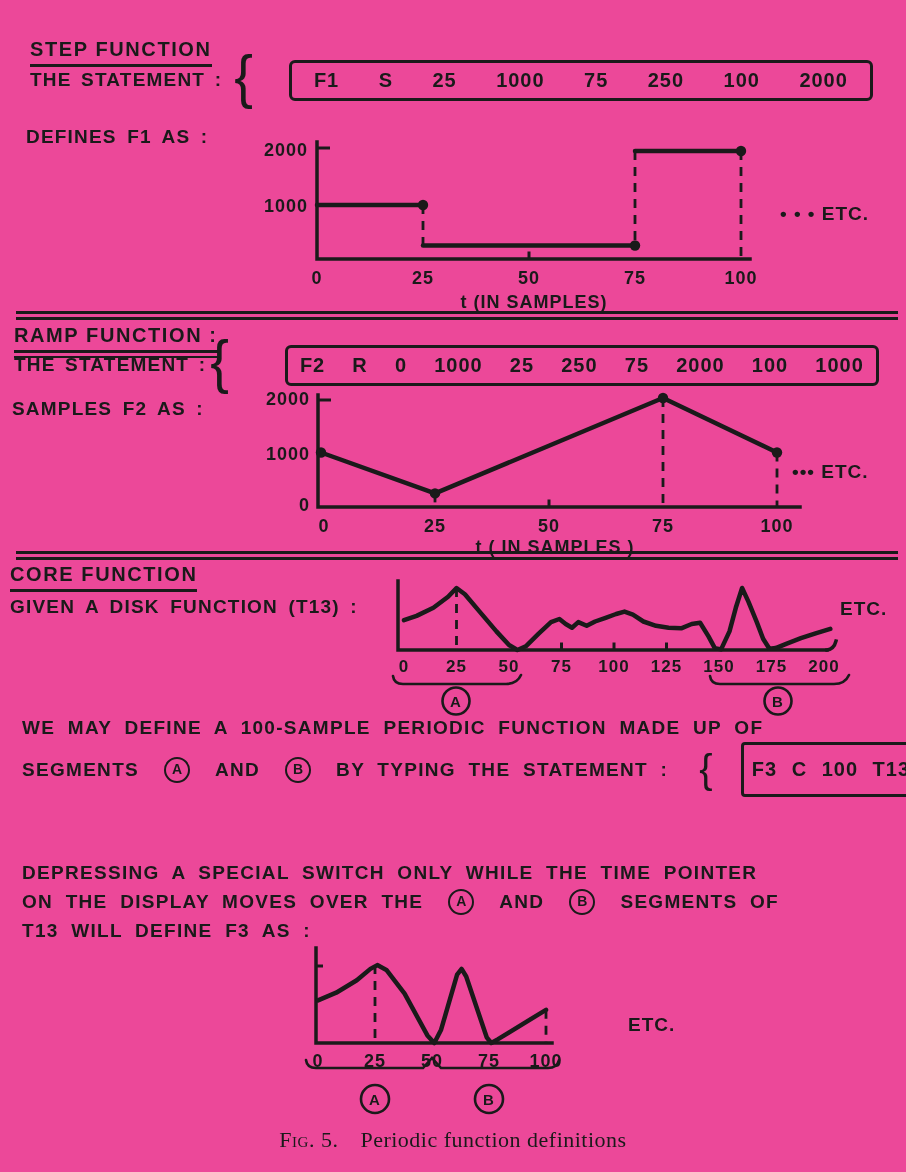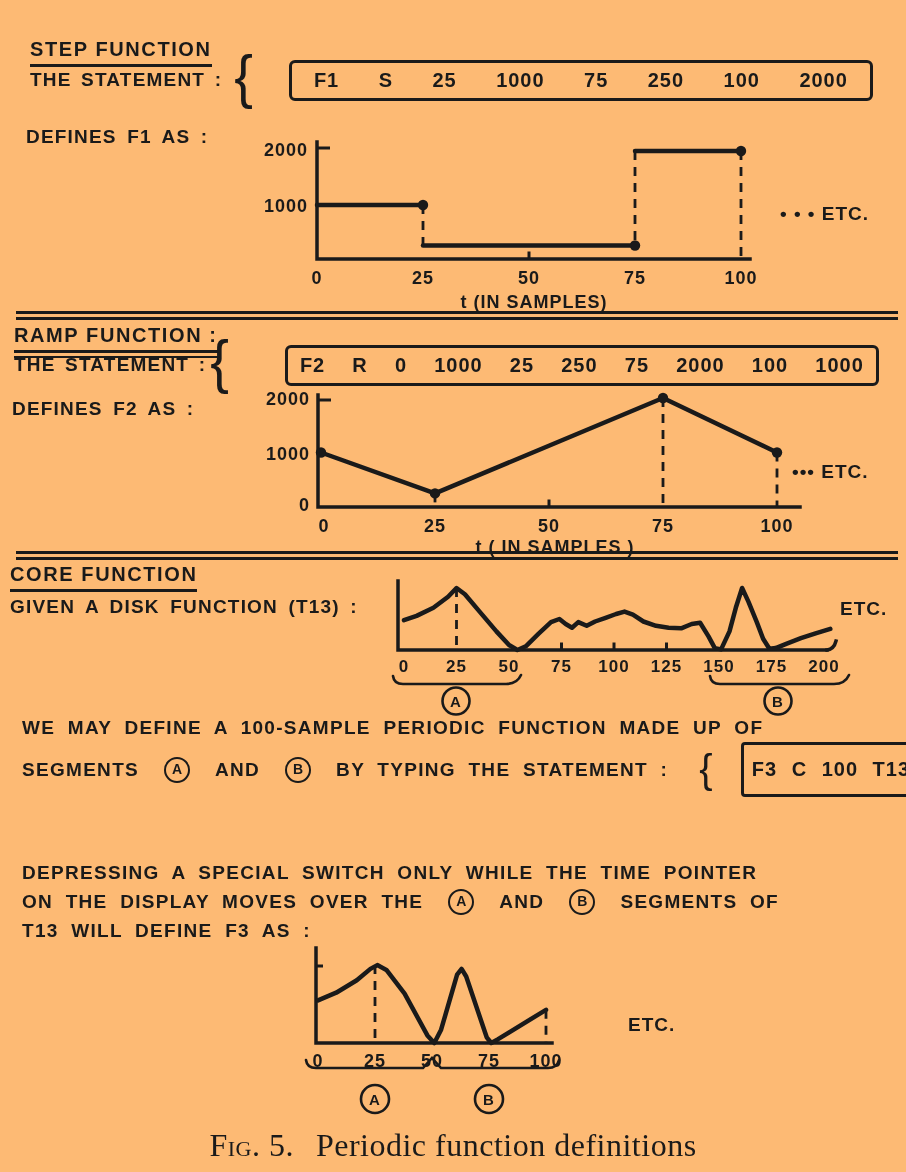--- a/index.html
+++ b/index.html
@@ -1,16 +1,16 @@
 <!DOCTYPE html>
 <html><head>
 <meta charset="utf-8">
 <style>
   html,body{margin:0;padding:0;background:#e8e8e8;}
-  .page{position:relative;width:906px;height:1172px;background:#fdba74;overflow:hidden;
+  .page{position:relative;width:906px;height:1172px;background:#ec4899;overflow:hidden;
         font-family:"Liberation Sans",sans-serif;color:#1a1a1a;}
   .hd{position:absolute;font-size:20px;font-weight:bold;letter-spacing:1.6px;white-space:nowrap;}
   .hd .u{height:2.6px;background:#1a1a1a;margin-top:3px;}
   .lbl{position:absolute;font-size:19px;font-weight:bold;letter-spacing:1.2px;word-spacing:4px;white-space:nowrap;}
   .stmt{position:absolute;display:flex;align-items:center;justify-content:center;}
   .stmt-label{font-size:19px;font-weight:bold;letter-spacing:1.2px;word-spacing:3px;white-space:nowrap;}
   .brace{font-size:56px;font-weight:400;line-height:.8;margin:0 0 6px 12px;transform:scaleY(1.05);}
   .brace-sm{font-size:40px;font-weight:400;line-height:.8;margin:0 2px 2px 6px;}
   .stbox{border:3.5px solid #1a1a1a;border-radius:6px;height:41px;display:flex;align-items:center;
          justify-content:space-between;font-size:20px;font-weight:bold;letter-spacing:1px;box-sizing:border-box;}
@@ -31,21 +31,21 @@
   .dot{fill:#1a1a1a;}
   .brace-path{stroke:#1a1a1a;stroke-width:2.6;fill:none;stroke-linecap:round;}
   .ltr-circle{stroke:#1a1a1a;stroke-width:2.6;fill:none;}
   svg text{font-family:"Liberation Sans",sans-serif;font-weight:bold;fill:#1a1a1a;letter-spacing:1px;}
   .tklbl{font-size:18px;}
   .tklbl-sm{font-size:17px;}
   .axlbl{font-size:18px;}
   .etclbl{font-size:19px;}
   .ltr{font-size:15px;}
   .caption{position:absolute;top:1127px;left:0;width:906px;text-align:center;
-           font-family:"Liberation Serif",serif;font-size:32px;letter-spacing:.5px;}
+           font-family:"Liberation Serif",serif;font-size:22px;letter-spacing:.5px;}
   .caption .figno{font-variant:small-caps;margin-right:22px;}
 </style>
 </head>
 <body>
 
 <div class="page">
 
   <div class="hd" style="left:30px;top:38px;">
     <span>STEP FUNCTION</span>
     <div class="u"></div>
@@ -115,21 +115,21 @@
       <span>1000</span>
       <span>25</span>
       <span>250</span>
       <span>75</span>
       <span>2000</span>
       <span>100</span>
       <span>1000</span>
     </div>
   </div>
 
-  <div class="lbl" style="left:12px;top:398px;">DEFINES F2 AS :</div>
+  <div class="lbl" style="left:12px;top:398px;">SAMPLES F2 AS :</div>
 
   <svg class="chart" style="left:240px;top:392px;" width="666" height="168" viewBox="0 0 666 168">
     <path class="axis" d="M78,3 L78,115 L560,115"></path>
     <path class="tick" d="M78,8 L91,8"></path>
     <path class="tick" d="M309,107.5 L309,115"></path>
     <g>
         <polyline points="81.0,60.5 195.0,101.4 423.0,6.0 537.0,60.5" class="data"></polyline>
         <line x1="195" y1="101.375" x2="195" y2="115" class="dashed"></line>
         <line x1="422.99999999999994" y1="6" x2="422.99999999999994" y2="115" class="dashed"></line>
         <line x1="537" y1="60.5" x2="537" y2="115" class="dashed"></line>

